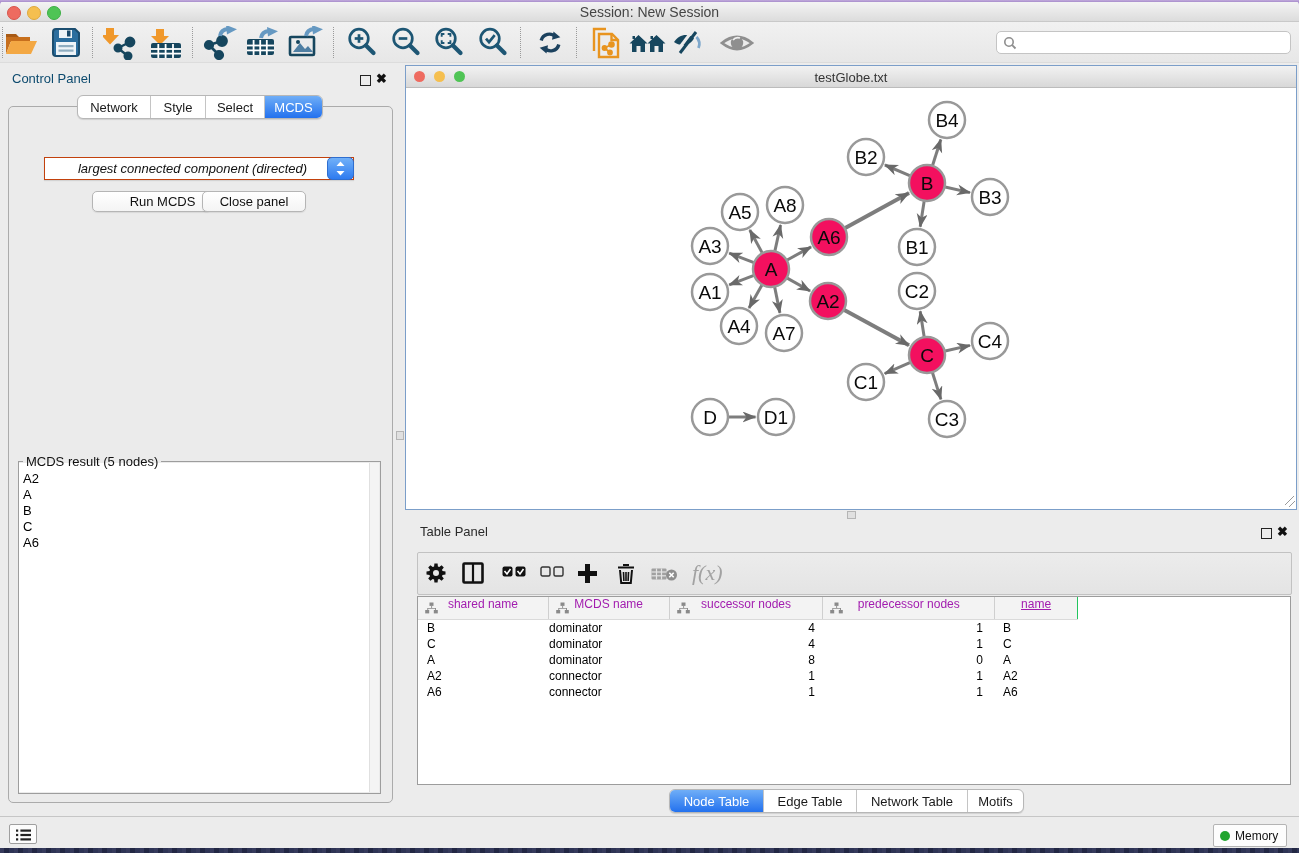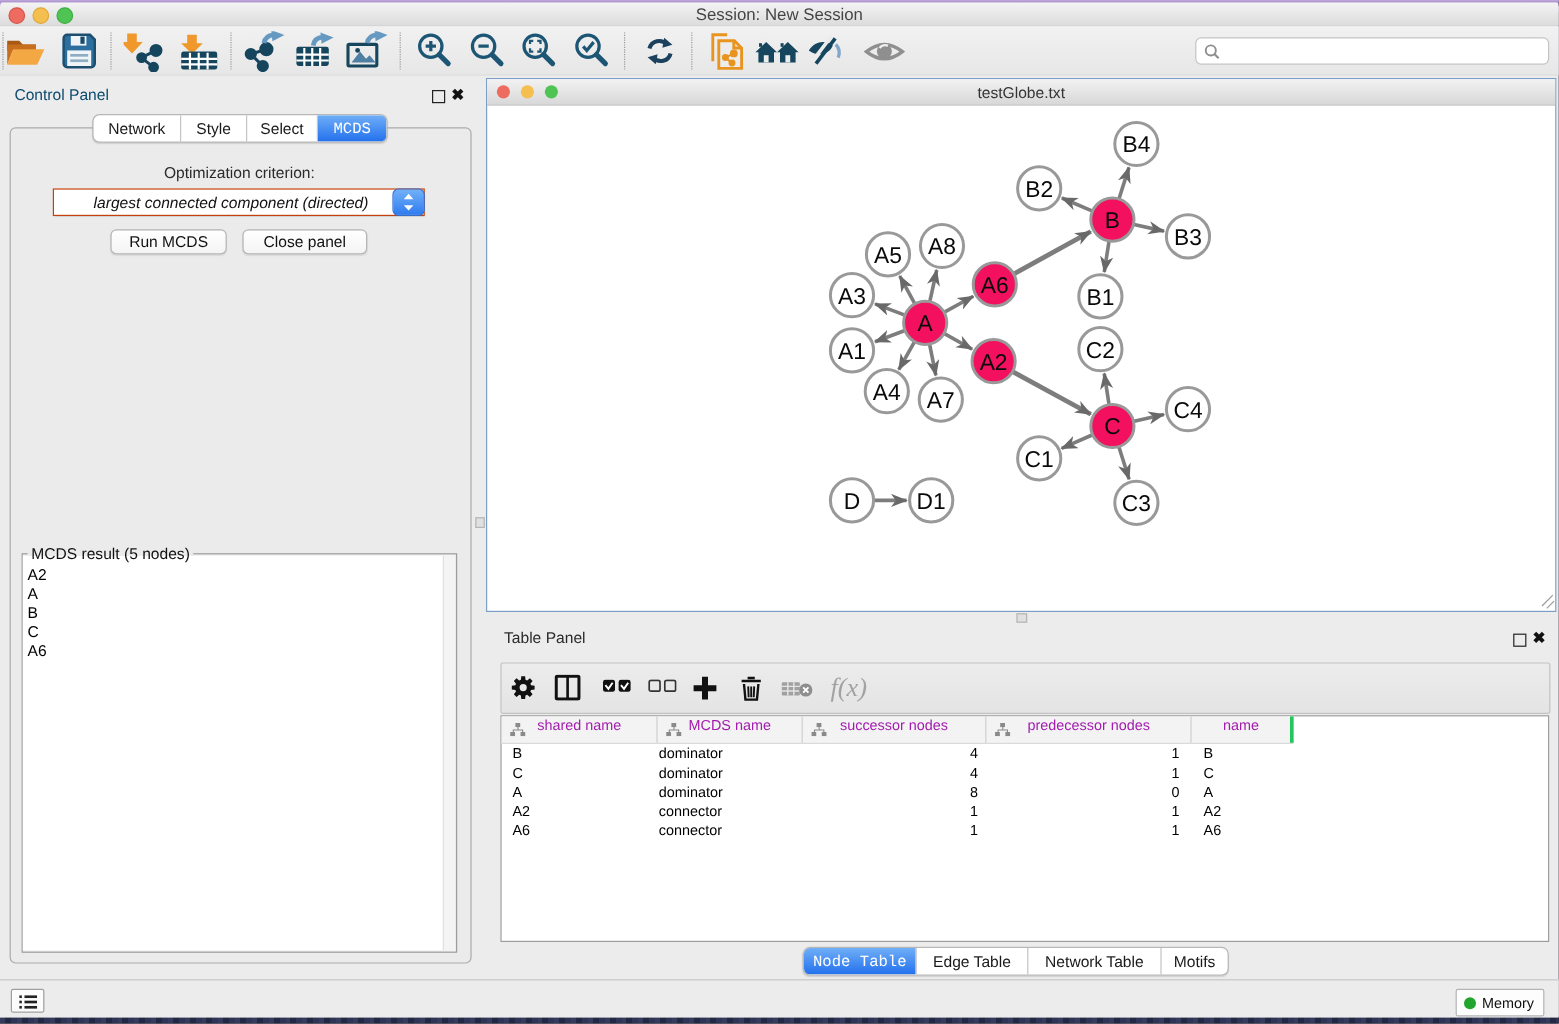--- a/index.html
+++ b/index.html
@@ -25,21 +25,21 @@
 #cp-title{left:12px;top:71px;font-size:13px;color:#0c4a6e;}
 .maxbox{width:9px;height:9px;border:1.5px solid #222;}
 .closex{font-size:13px;color:#111;font-weight:bold;}
 #cp-panel{left:8px;top:106px;width:383px;height:695px;background:#ebebeb;border:1px solid #ababab;border-radius:5px;}
 
 .seg{display:flex;height:22px;border-radius:6px;background:#fff;
   border:1px solid #b7b7b7;box-shadow:0 1px 1px rgba(0,0,0,.12);overflow:hidden;}
 .seg div{display:flex;align-items:center;justify-content:center;font-size:13px;
   color:#1a1a1a;border-right:1px solid #c4c4c4;}
 .seg div:last-child{border-right:none;}
-.seg div.sel{background:linear-gradient(#6faef7,#2371ee);color:#fff;font-family:Liberation Mono, monospace;}
+.seg div.sel{background:linear-gradient(#6faef7,#2371ee);color:#fff;}
 #cp-tabs{left:77px;top:95px;}
 #opt-label{left:9px;top:136px;width:381px;text-align:center;font-size:13px;color:#2b2b2b;}
 #dropdown{left:44px;top:157px;width:308px;height:21px;background:#fff;border:1px solid #c2410c;border-radius:0;box-shadow:0 1px 1px rgba(0,0,0,.1);font-style:italic;}
 #dropdown .txt{left:0;right:13px;top:3px;text-align:center;font-size:13px;color:#111;position:absolute;}
 #dd-step{right:-1px;top:-1px;width:25px;height:21px;border-radius:5px;
   background:linear-gradient(#72b1f8,#2e7bf0);border:1px solid #2e6ed0;}
 .btn{height:19px;background:linear-gradient(#ffffff,#f4f4f4);border:1px solid #b5b5b5;border-radius:5px;
   font-size:13px;color:#111;display:flex;align-items:center;justify-content:center;box-shadow:0 1px 1px rgba(0,0,0,.08);}
 
 #fs{left:18px;top:461px;width:361px;height:331px;border:1px solid #9d9d9d;}
@@ -230,31 +230,30 @@
   <div id="cp-title" class="abs">Control Panel</div>
   <div class="abs maxbox" style="left:360px;top:75px;"></div>
   <div class="abs closex" style="left:376px;top:71px;">✖</div>
   <div id="cp-panel" class="abs"></div>
   <div id="cp-tabs" class="abs seg">
     <div style="width:72px">Network</div>
     <div style="width:54px">Style</div>
     <div style="width:58px">Select</div>
     <div class="sel" style="width:57px">MCDS</div>
   </div>
-  <div id="opt-label" class="abs">Optimization criterion:</div>
   <div id="dropdown" class="abs">
       <div class="txt">largest connected component (directed)</div>
     <div id="dd-step" class="abs">
       <svg width="25" height="21" viewBox="0 0 25 21">
         <path d="M8.5,8 l4,-4.5 4,4.5 z" fill="#fff"></path>
         <path d="M8.5,13 l4,4.5 4,-4.5 z" fill="#fff"></path>
       </svg>
     </div>
   </div>
-  <div class="abs btn" style="left:92px;top:191px;width:95px;">Run MCDS</div>
+  <div class="abs btn" style="left:92px;top:191px;width:95px;padding-left:22px;">Run MCDS</div>
   <div class="abs btn" style="left:202px;top:191px;width:102px;">Close panel</div>
   <div id="fs" class="abs"></div>
   <div id="fs-legend" class="abs">MCDS result (5 nodes)</div>
   <div id="fs-list" class="abs">
     <div class="row">A2</div>
       <div class="row">A</div>
       <div class="row">B</div>
     <div class="row">C</div>
       <div class="row">A6</div>
     <div id="fs-scroll" class="abs"></div>
@@ -430,21 +429,21 @@
           <svg width="13" height="12" viewBox="0 0 13 12">
             <g fill="#8a8a8a">
               <rect x="4.5" y="0.5" width="4" height="3.4"></rect>
               <rect x="0.2" y="8" width="4" height="3.4"></rect>
               <rect x="8.8" y="8" width="4" height="3.4"></rect>
               <path d="M6.2,3.9 h0.9 v2 h3.9 v2 h-0.9 v-1.1 h-6.9 v1.1 h-0.9 v-2 h3.9 z"></path>
             </g>
           </svg>
           <span style="margin-left:6px">predecessor nodes</span>
         </div>
-      <div class="hc" style="width:82px;border-right:3px solid #22c55e;">name</div>
+      <div class="hc" style="width:82px;border-right:1px solid #22c55e;text-decoration:underline;">name</div>
     </div>
     <div class="abs" style="left:0;top:23px;width:872px;">
       <div class="trow">
           <span style="width:122px;padding-left:9px;">B</span>
           <span style="width:121px;">dominator</span>
           <span style="width:145px;text-align:right;">4</span>
           <span style="width:168px;text-align:right;">1</span>
           <span style="padding-left:20px;">B</span>
         </div>
       <div class="trow">

